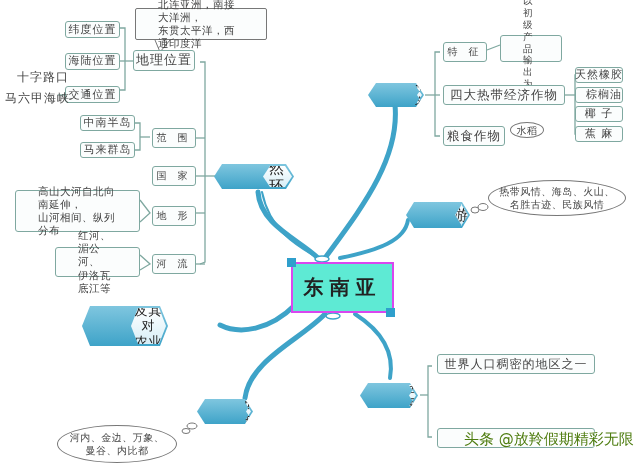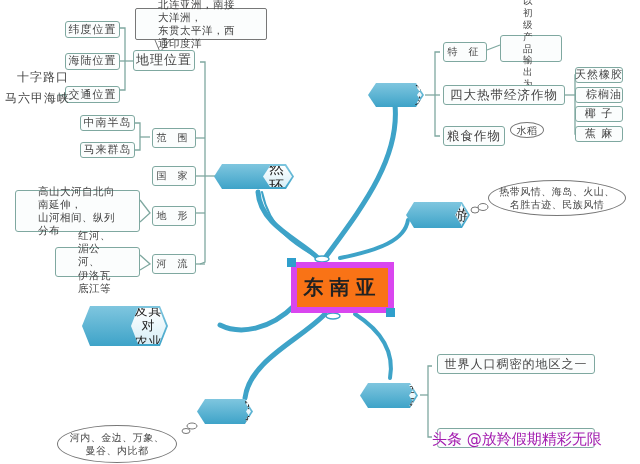--- a/index.html
+++ b/index.html
@@ -13,29 +13,29 @@
   .box.multi { white-space: normal; justify-content: flex-start; text-align: left; padding: 2px 22px; font-size: 10.5px; letter-spacing: 0.5px; }
   .hex { position: absolute; display: flex; align-items: center; justify-content: center;
          font-family: "DejaVu Sans", "Liberation Sans", sans-serif; font-size: 15px; color: #222;
          letter-spacing: 2px;
          clip-path: polygon(8px 0, calc(100% - 8px) 0, 100% 50%, calc(100% - 8px) 100%, 8px 100%, 0 50%);
          background: linear-gradient(#7fc6df, #3ea3c8); }
   .hex .inner { position: absolute; left: 2px; top: 2px; right: 2px; bottom: 2px;
          clip-path: polygon(7px 0, calc(100% - 7px) 0, 100% 50%, calc(100% - 7px) 100%, 7px 100%, 0 50%);
          background: linear-gradient(#ffffff, #d7eef7); display: flex; align-items: center; justify-content: center; text-align: center; line-height: 1.2; margin-left: 47px; }
   .center { position: absolute; left: 291px; top: 262px; width: 103px; height: 51px;
-            border: 6px solid #d946ef; background: #f97316; display: flex; align-items: center; justify-content: center;
+            border: 2px solid #d946ef; background: #5eead4; display: flex; align-items: center; justify-content: center;
             font-size: 20px; font-weight: bold; letter-spacing: 6px; color: #222; }
   .sq { position: absolute; width: 9px; height: 9px; background: #2f9fcc; }
   .bubble { position: absolute; border: 1.2px solid #777; border-radius: 50%; background: #fff;
             display: flex; align-items: center; justify-content: center; text-align: center;
             font-size: 10px; color: #444; line-height: 1.3; letter-spacing: 0.5px; }
   .plain { position: absolute; font-size: 12px; color: #444; white-space: nowrap; letter-spacing: 1px; }
-  .watermark { position: absolute; left: 432px; top: 430px; font-family: "DejaVu Sans", "Liberation Sans", sans-serif;
-               font-size: 15px; color: #a21caf; text-shadow: 0 0 2px #fff, 0 0 2px #fff; white-space: nowrap; }
+  .watermark { position: absolute; left: 464px; top: 430px; font-family: "DejaVu Sans", "Liberation Sans", sans-serif;
+               font-size: 15px; color: #4d7c0f; text-shadow: 0 0 2px #fff, 0 0 2px #fff; white-space: nowrap; }
 </style>
 </head>
 <body>
 
 <svg class="links" viewBox="0 0 640 464">
   <g fill="none" stroke="#3ea3c8" stroke-linecap="round">
 
     <path d="M318 258 C 300 240, 260 225, 258 192" stroke-width="5"></path>
     <path d="M318 258 C 295 245, 270 230, 262 192" stroke-width="2"></path>
 

